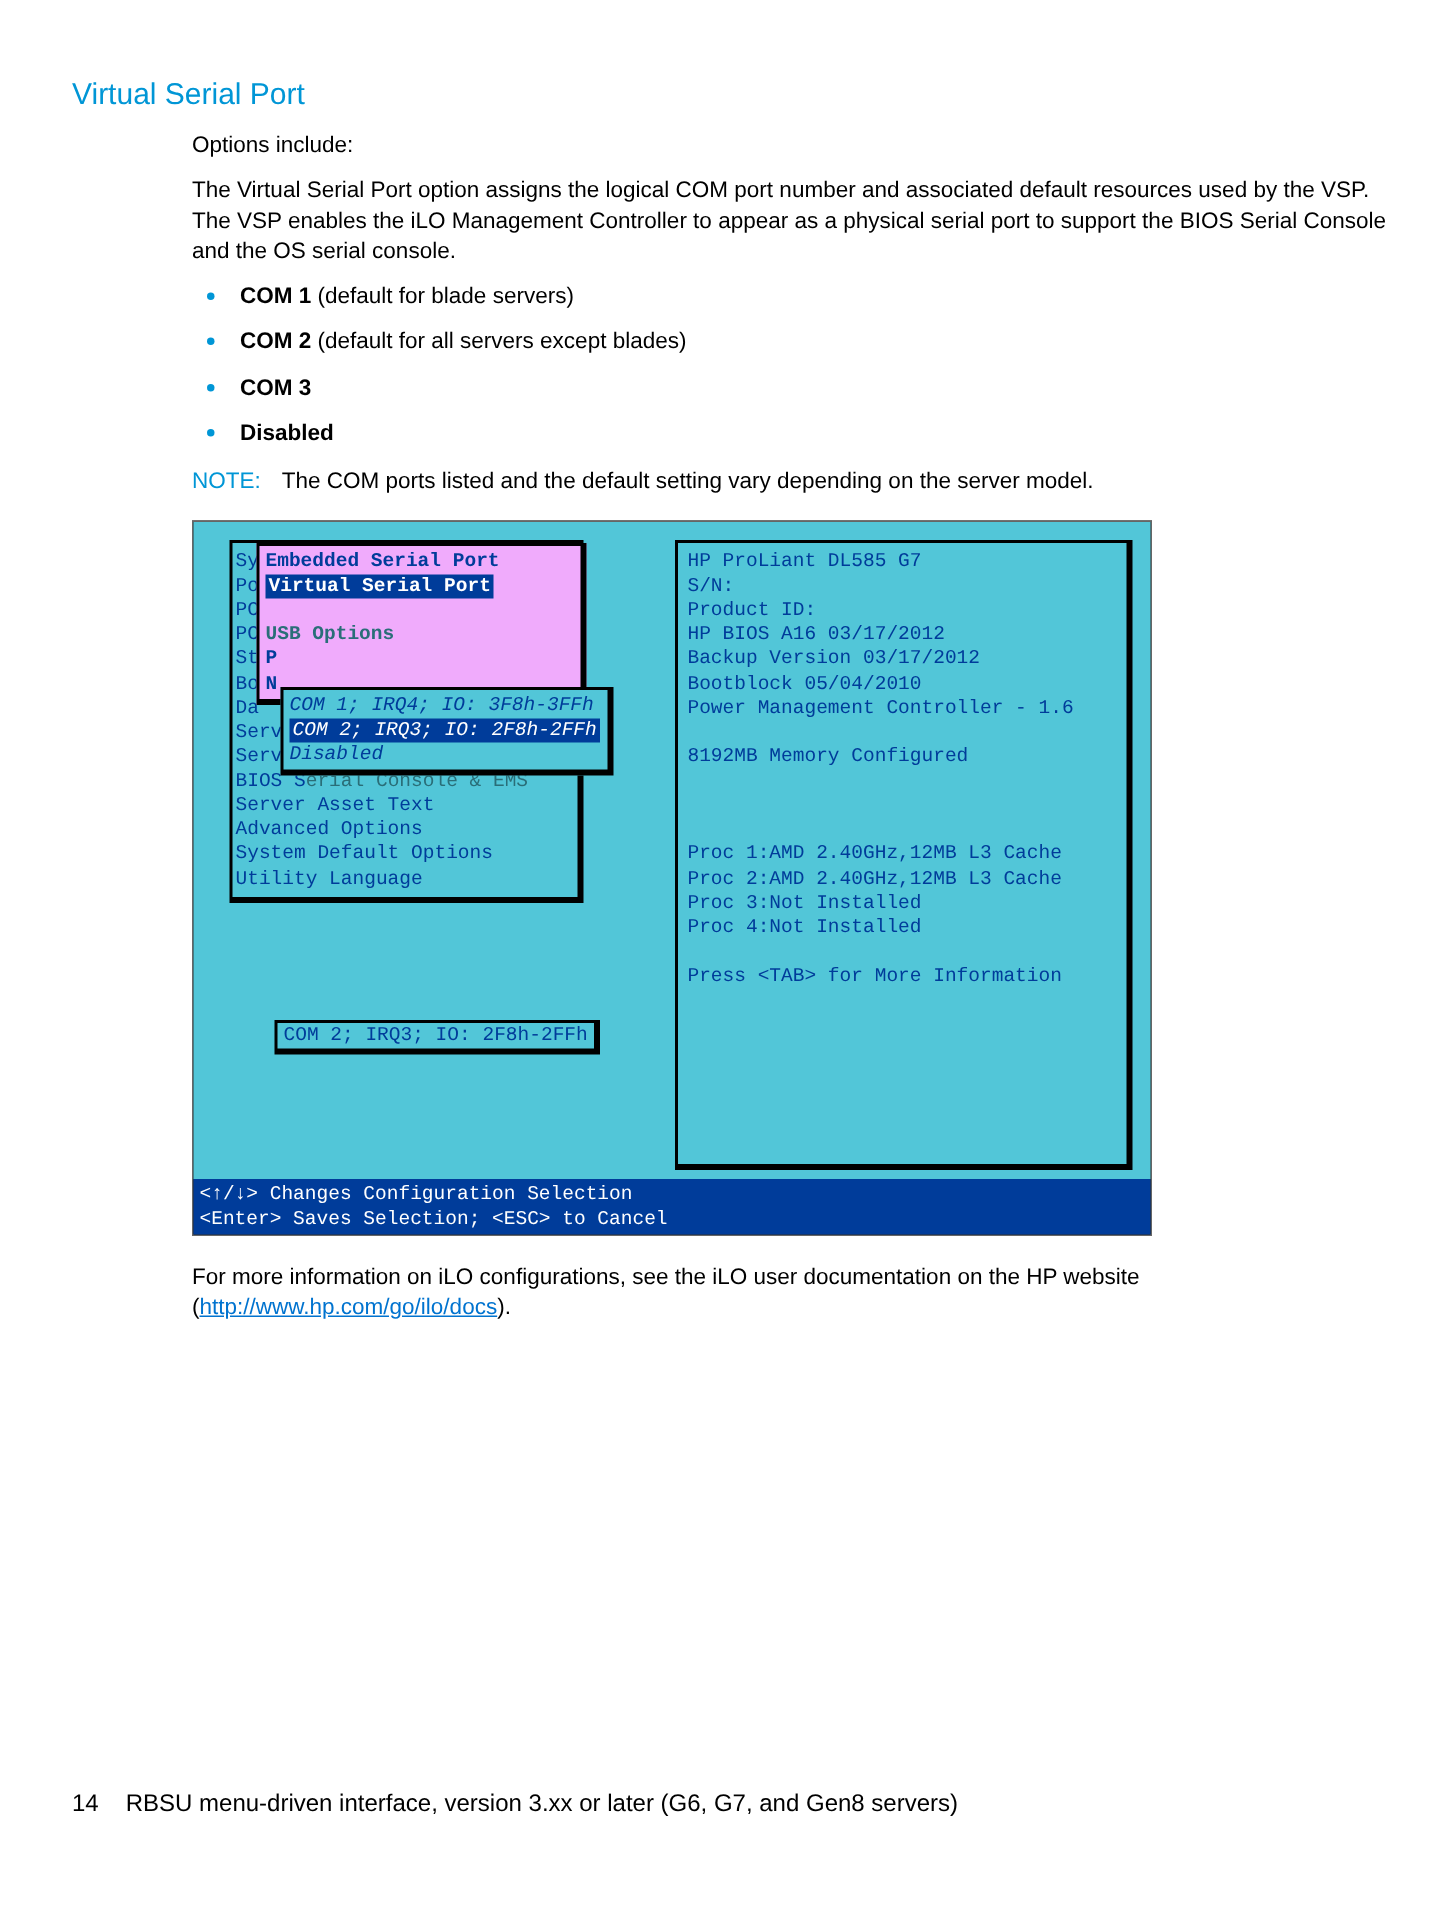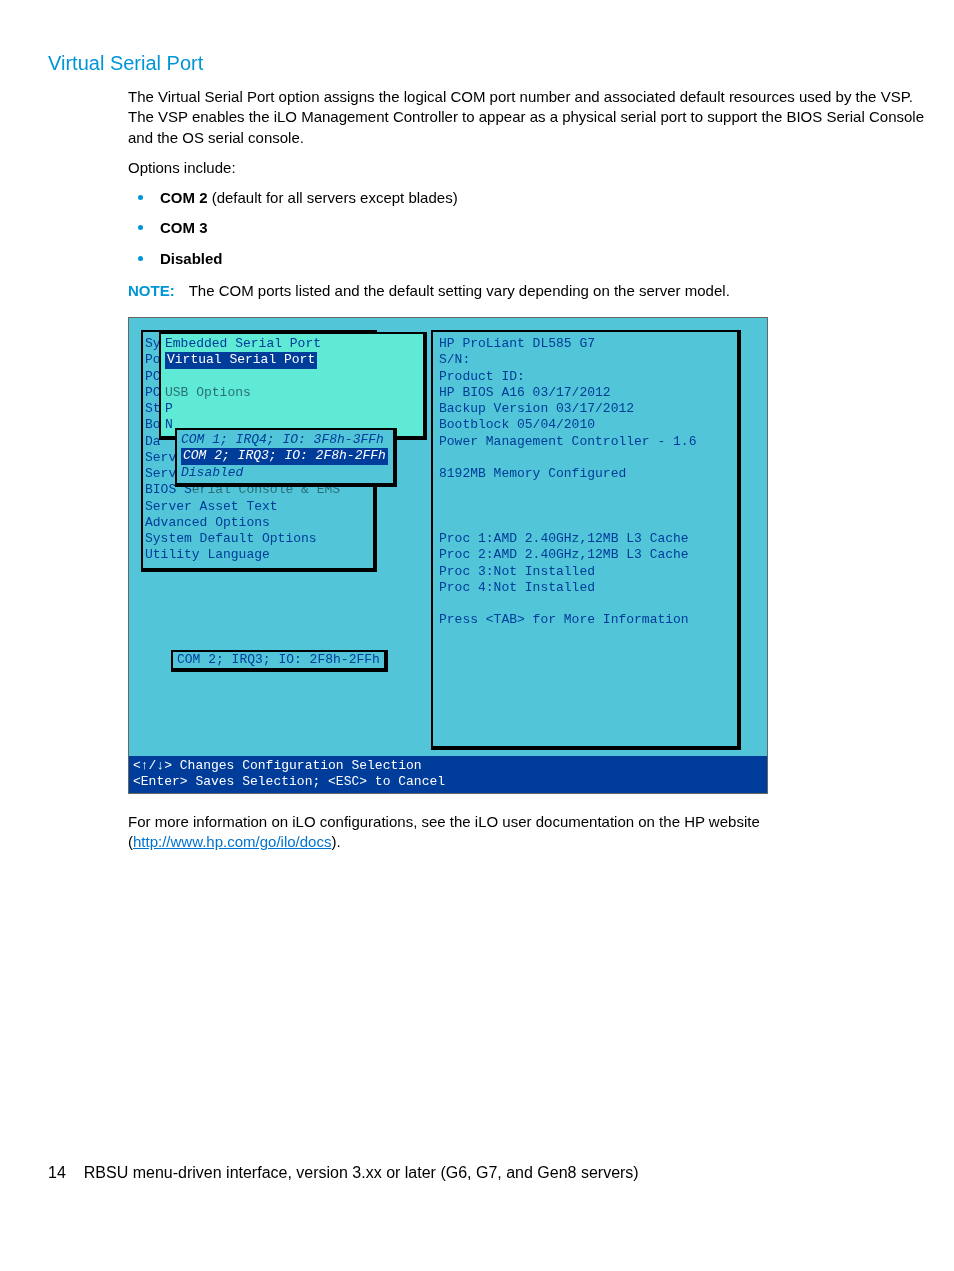--- a/index.html
+++ b/index.html
@@ -21,47 +21,47 @@
   }
   .body-block { margin-left: 80px; max-width: 800px; }
   .para { margin-bottom: 10px; }
   ul.opts { list-style: none; margin: 6px 0 12px 0; }
   ul.opts li { position: relative; padding-left: 32px; margin: 10px 0; }
   ul.opts li::before {
     content: ""; position: absolute; left: 10px; top: 7px;
     width: 5px; height: 5px; border-radius: 50%; background: #0096d6;
   }
   .bold { font-weight: bold; }
-  .note-label { color: #0096d6; font-weight: bold; margin-right: 14px; }
+  .note-label { color: #0096d6; font-weight: normal; margin-right: 14px; }
   .note-row { margin: 12px 0 16px 0; }
 
   
   .bios {
     width: 640px; font-family: "Courier New", monospace;
     font-size: 13px; color: #c0c0c0; background: #000;
     border: 1px solid #666; margin: 8px 0 18px 0;
     line-height: 1.25;
   }
   .bios .titlebar { background: #003c9a; color: #fff; padding: 2px 4px; }
   .bios .twopane { background: #52c6d8; padding: 12px 12px 6px 12px; display: flex; gap: 30px; position: relative; min-height: 340px; }
-  .left-pane, .right-pane { position: relative; }
+  .left-pane, .right-pane { position: relative; margin-left: 12px; }
   .left-pane { width: 260px; }
   .right-pane { width: 310px; border: 2px solid #000; border-right: 4px solid #000; border-bottom: 4px solid #000; padding: 4px 6px; color: #003c9a; background: #52c6d8; height: 420px; }
 
   .bg-menu {
     position: absolute; left: 0; top: 0; width: 236px;
     border: 2px solid #000; border-right: 4px solid #000; border-bottom: 4px solid #000;
     background: #52c6d8; color: #003c9a; padding: 4px 2px;
   }
   .bg-menu .line { white-space: pre; }
 
   .sub1 {
-    position: absolute; left: 18px; top: 2px; width: 268px;
+    position: absolute; left: 18px; top: 2px; width: 220px;
     border: 2px solid #000; border-right: 4px solid #000; border-bottom: 4px solid #000;
-    background: #5eead4; color: #003c9a; padding: 2px 4px;
+    background: #f0abfc; color: #003c9a; padding: 2px 4px; font-weight: bold;
   }
   .sub1 .sel { background: #003c9a; color: #fff; display: inline-block; padding: 0 2px; }
   .dim { color: #2a6e78; }
 
   .sub2 {
     position: absolute; left: 34px; top: 98px; width: 222px;
     border: 2px solid #000; border-right: 4px solid #000; border-bottom: 4px solid #000;
     background: #52c6d8; color: #003c9a; padding: 2px 4px; font-style: italic;
   }
   .sub2 .sel { background: #003c9a; color: #fff; display: inline-block; padding: 0 2px; }
@@ -76,24 +76,25 @@
   .link { color: #0073cf; }
 
   .page-footer { position: relative; margin-top: 310px; font-size: 16px; display:flex; gap:18px; }
 </style>
 </head>
 <body>
 
 <h2 class="section-heading">Virtual Serial Port</h2>
 
 <div class="body-block">
+  <p class="para">Options include:</p>
   <p class="para">The Virtual Serial Port option assigns the logical COM port number and associated default resources used by the VSP. The VSP enables the iLO Management Controller to appear as a physical serial port to support the BIOS Serial Console and the OS serial console.</p>
-  <p class="para">Options include:</p>
 
   <ul class="opts">
+    <li><span class="bold">COM 1</span><span> (default for blade servers)</span></li>
     <li><span class="bold">COM 2</span><span> (default for all servers except blades)</span></li>
     <li><span class="bold">COM 3</span></li>
     <li><span class="bold">Disabled</span></li>
   </ul>
 
   <div class="note-row">
     <span class="note-label">NOTE:</span><span>The COM ports listed and the default setting vary depending on the server model.</span>
   </div>
 
   <div class="bios">

